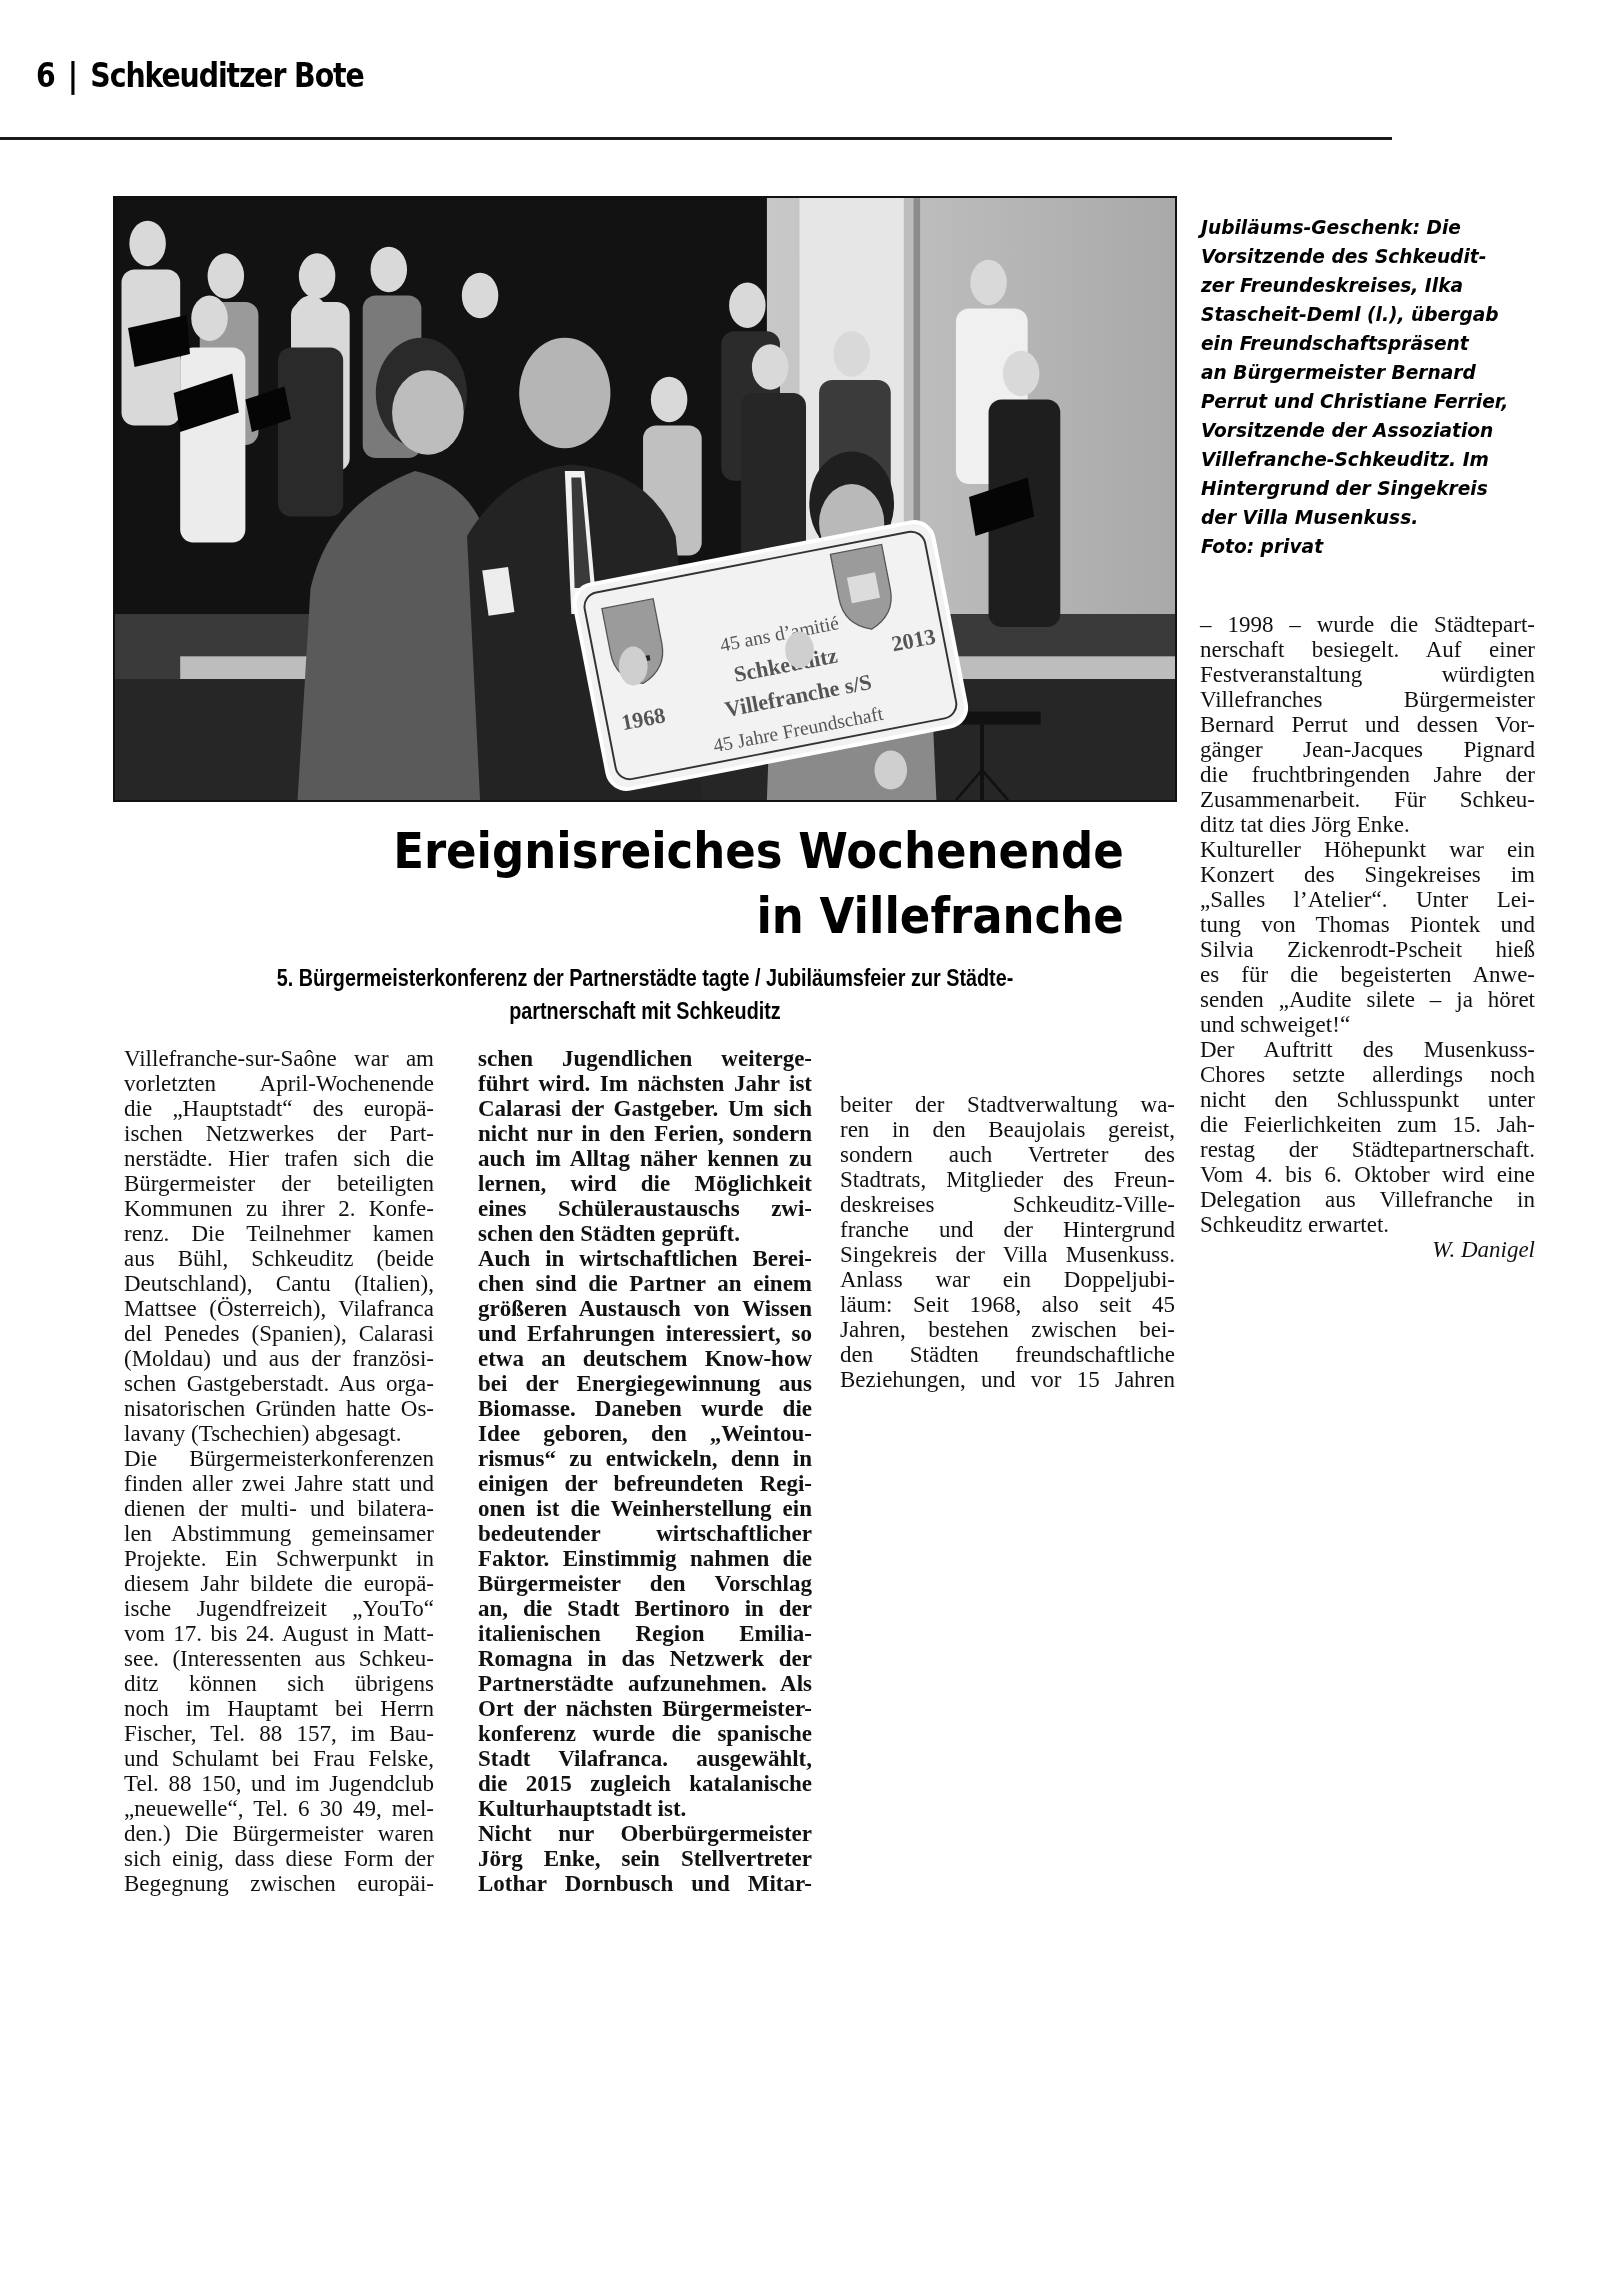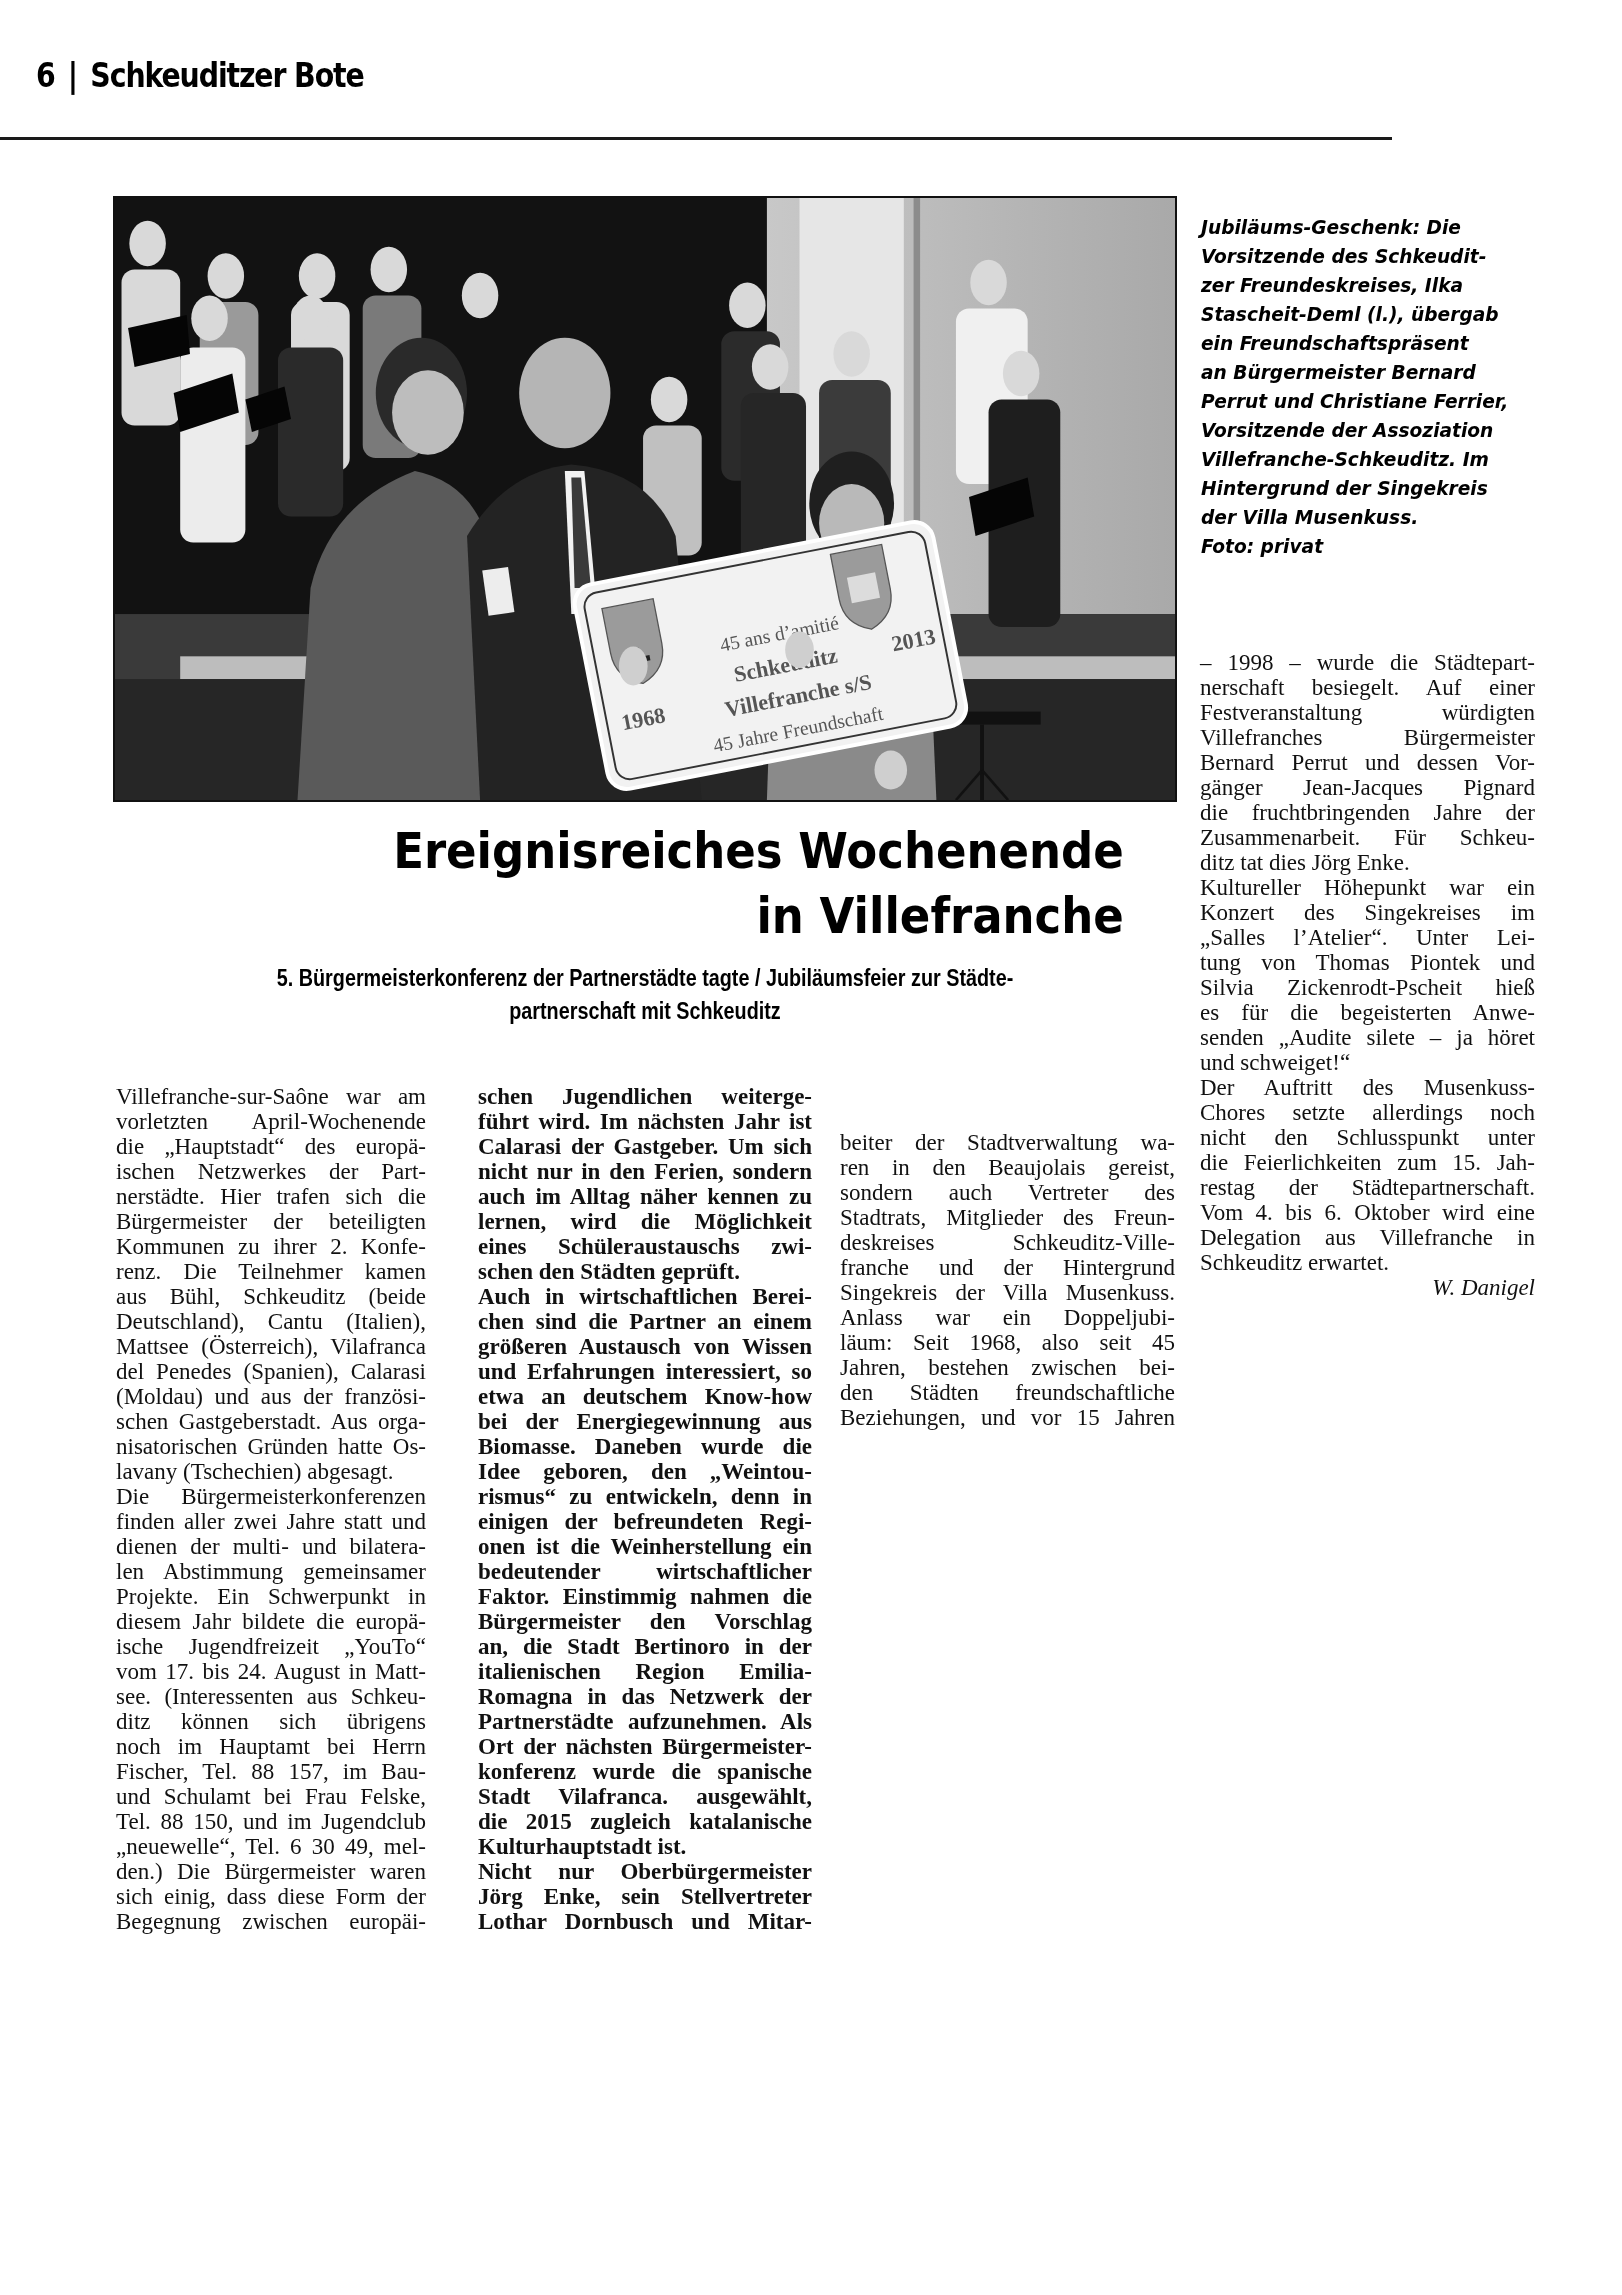--- a/index.html
+++ b/index.html
@@ -27,26 +27,26 @@
     font-family:"DejaVu Sans", sans-serif; font-weight:bold; font-size:50px; line-height:65px; color:#000;
   }
   .title .tl { display:block; transform:scaleX(0.9); }
   .subtitle {
     left:113px; top:962px; width:1064px; text-align:center;
     font-family:Liberation Sans, sans-serif; font-weight:bold; font-size:23px; line-height:33px; color:#000;
   }
   .subtitle .sl { display:block; transform:scaleX(0.86); }
 
   .col {
-    font-family:"Liberation Serif", serif; font-size:23px; line-height:25px; color:#111;margin-top:38px;
+    font-family:"Liberation Serif", serif; font-size:23px; line-height:25px; color:#111;
   }
   .col .ln { display:block; text-align:justify; text-align-last:justify; white-space:nowrap; height:25px; overflow:visible; }
   .col .ln.last { text-align-last:left; }
   .col .ln.right { text-align:center; text-align-last:right; font-style:italic; }
-  .col1 { left:116px; top:1046px; width:310px; }
+  .col1 { left:124px; top:1046px; width:310px; }
   .col2 { left:478px; top:1046px; width:334px;font-weight:bold; }
   .col3 { left:840px; top:1092px; width:335px; }
   .col4 { left:1200px; top:612px; width:335px; }
 </style>
 </head>
 <body>
 
 <div class="abs header-title">
   <span>6</span>
   <span style="margin:0 5.2px;">|</span>

